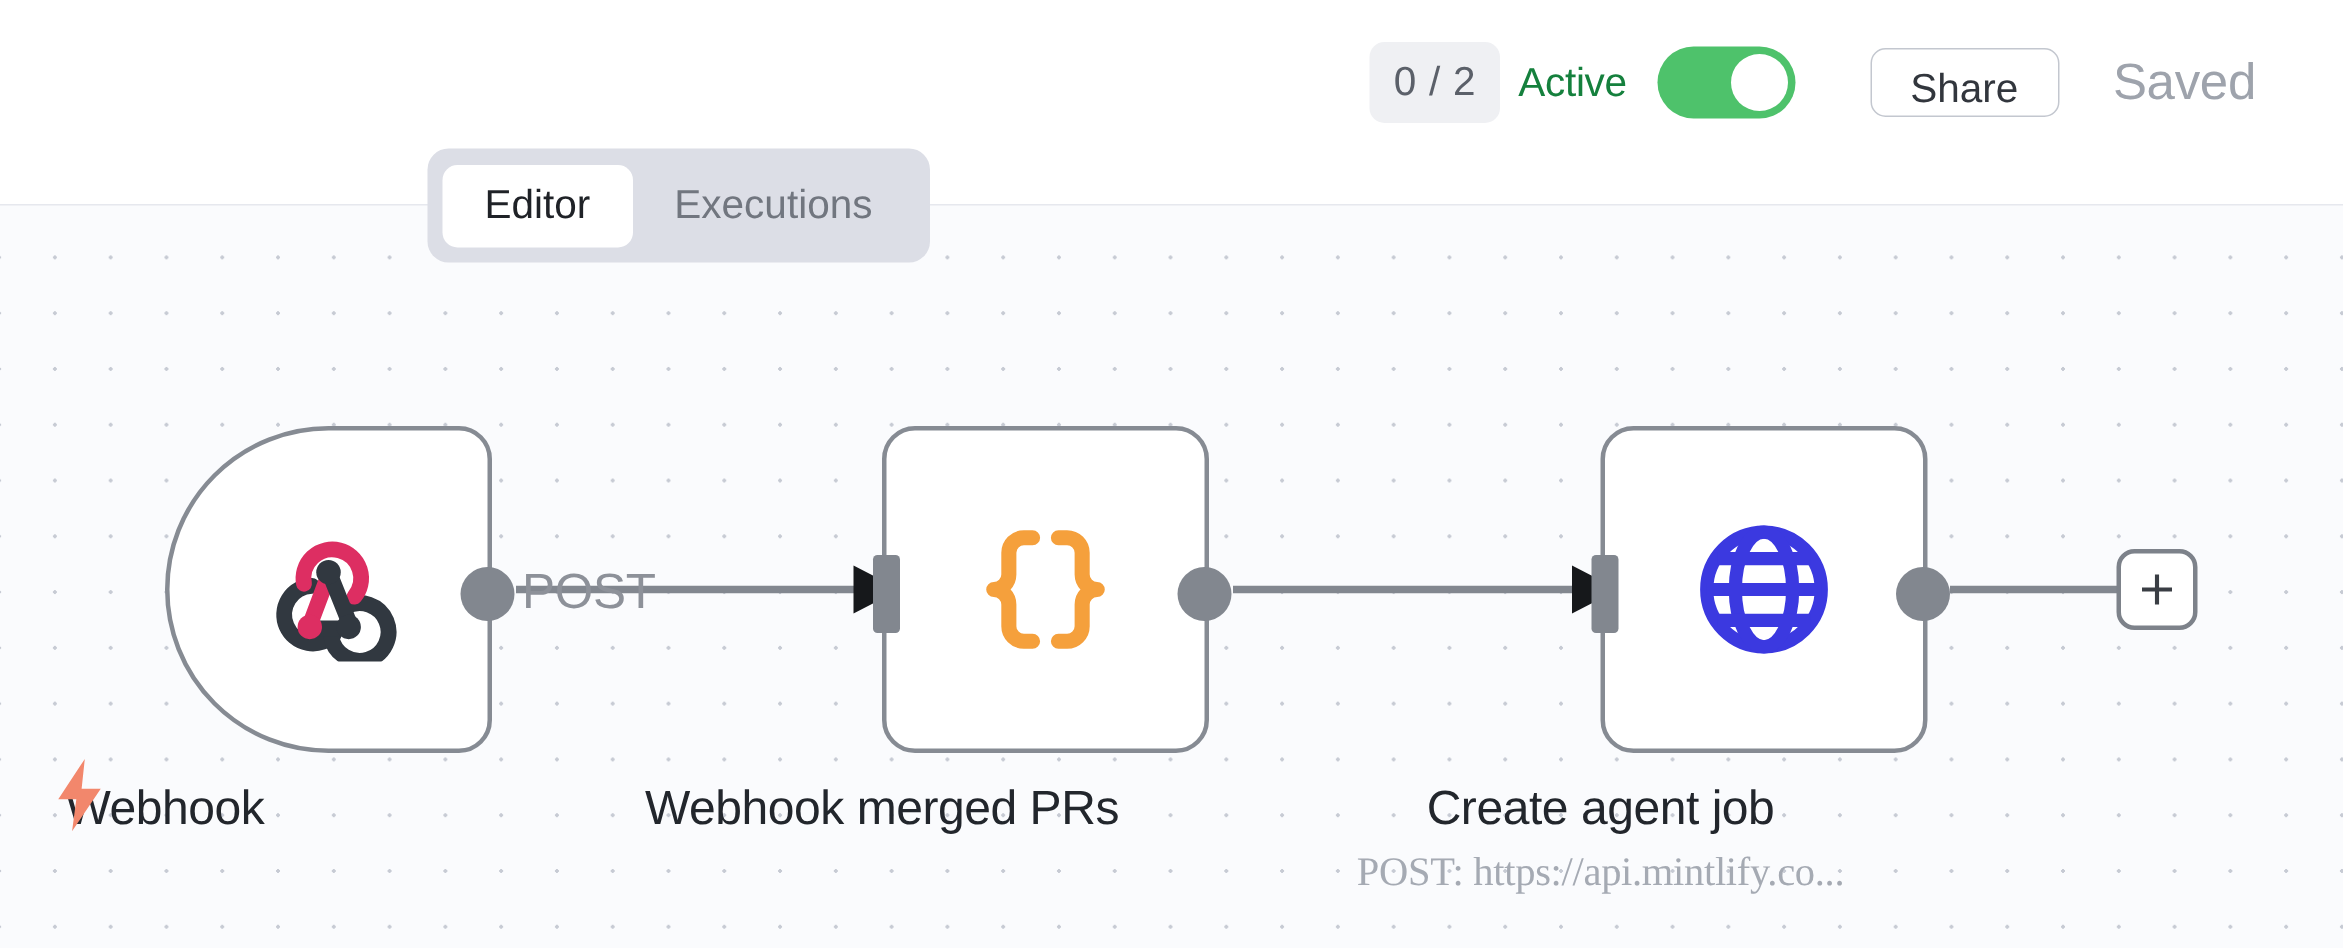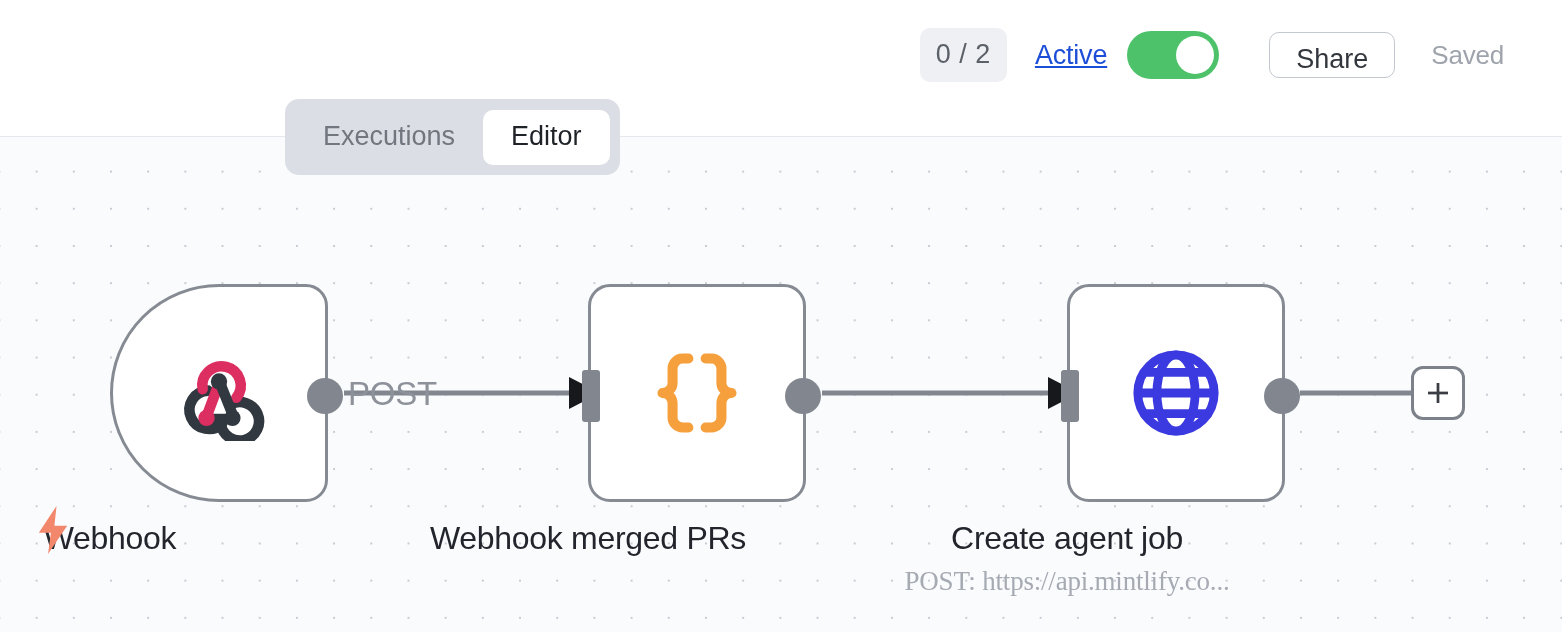--- a/index.html
+++ b/index.html
@@ -33,26 +33,25 @@
     background: #eff0f3;
     color: #5b6069;
     font-size: 27px;
     line-height: 1;
     padding: 13px 16px 14px 16px;
     border-radius: 10px;
     letter-spacing: 0.5px;
   }
 
   .active-label {
-    color: #1d4ed8;
-    font-size: 27px;
-    margin-left: 28px;
+    color: #15803d;
+    font-size: 27px;
+    margin-left: 12px;
     margin-right: 20px;
     letter-spacing: -0.2px;
-    text-decoration: underline;
   }
 
   .toggle {
     width: 92px; height: 48px;
     background: #4ec26b;
     border-radius: 26px;
     position: relative;
     flex: none;
   }
   .toggle .knob {
@@ -72,21 +71,21 @@
     font-size: 27px;
     padding: 13px 26px 4px 26px;
     font-family: "Liberation Sans", sans-serif;
     cursor: pointer;
     line-height: 1;
   }
 
   .saved-label {
     margin-left: 36px;
     color: #9ea3ac;
-    font-size: 26px;
+    font-size: 34px;
     letter-spacing: -0.2px;
   }
 
   
   .tabbar {
     position: absolute;
     left: 285px; top: 99px;
     height: 76px;
     background: #dcdee6;
     border-radius: 14px;
@@ -236,22 +235,22 @@
         <div class="knob"></div>
       </div>
 
       <button class="share-btn">Share</button>
 
       <div class="saved-label">Saved</div>
     </div>
   </div>
 
   <div class="tabbar">
+    <div class="tab active">Editor</div>
     <div class="tab">Executions</div>
-    <div class="tab active">Editor</div>
   </div>
 
   <div class="canvas">
 
     <svg class="wires" viewBox="0 0 1562 496" width="1562" height="496">
 
       <line x1="344" y1="256" x2="573" y2="256" stroke="#82878f" stroke-width="5"></line>
       <polygon points="569,240 600,256 569,272" fill="#16181b"></polygon>
 
       <line x1="822" y1="256" x2="1052" y2="256" stroke="#82878f" stroke-width="5"></line>

